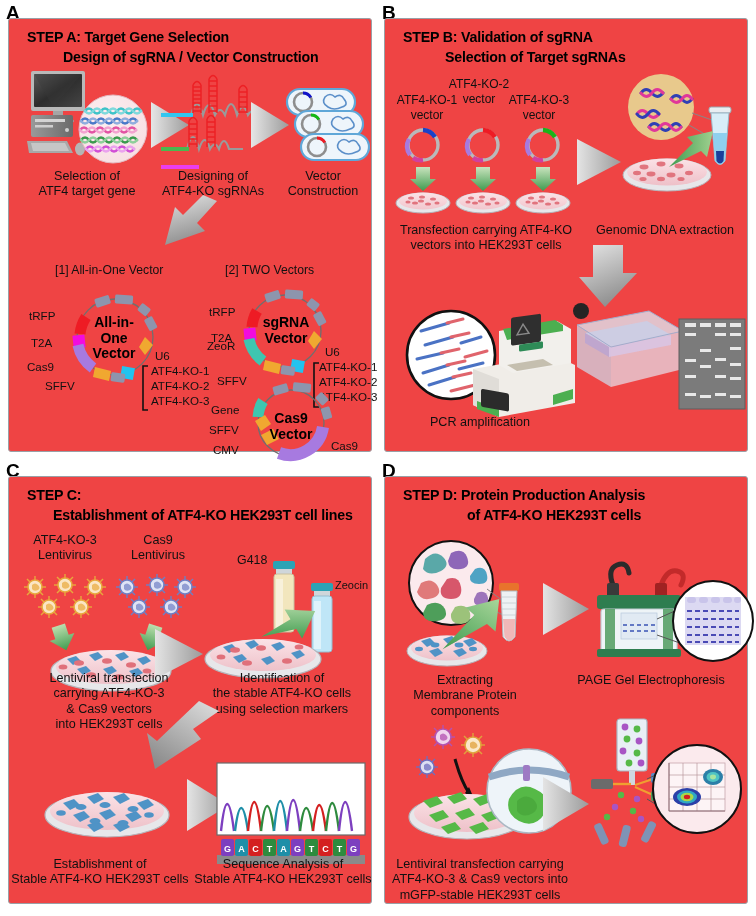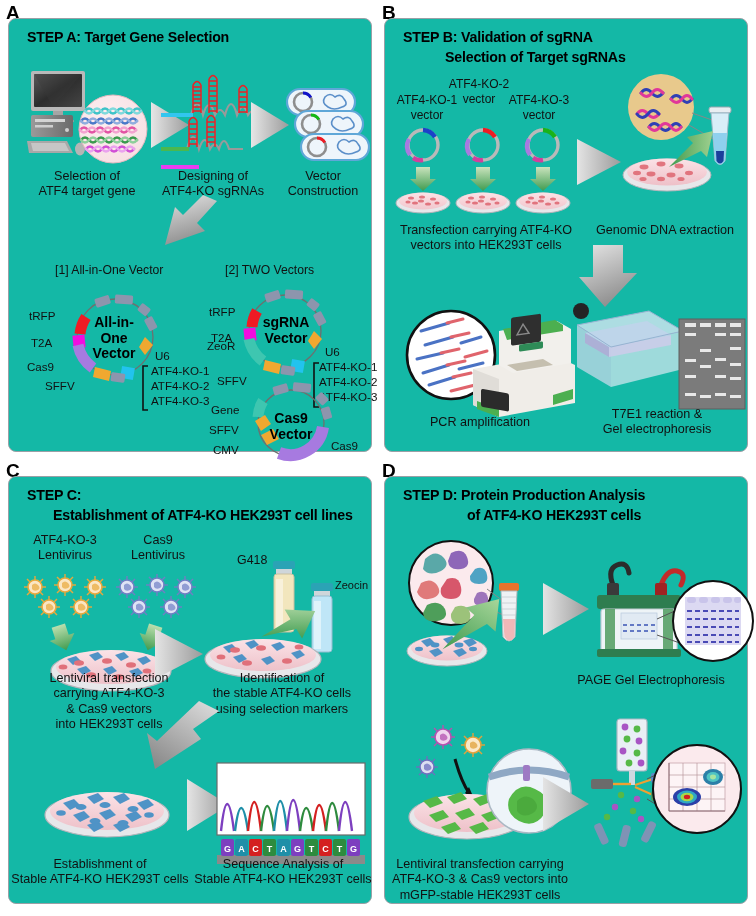--- a/index.html
+++ b/index.html
@@ -1,19 +1,19 @@
 <!DOCTYPE html>
 <html><head>
 <meta charset="utf-8">
 <style>
   html,body{margin:0;padding:0;background:#ffffff;}
   body{width:756px;height:916px;font-family:"Liberation Sans",sans-serif;color:#1a1a1a;overflow:hidden;}
   .figure{position:relative;width:756px;height:916px;}
 
-  .panel{position:absolute;box-sizing:border-box;border:1.6px solid #9aa0a6;border-radius:8px;background:#14b8a6;padding-left:44px;}
+  .panel{position:absolute;box-sizing:border-box;border:1.6px solid #9aa0a6;border-radius:3px;background:#ef4444;padding-left:44px;}
   .panel-letter{position:absolute;font-weight:bold;font-size:19px;color:#000;}
 
   .ttl{position:absolute;font-weight:bold;font-size:14.2px;color:#000;letter-spacing:-0.2px;white-space:nowrap;}
   .cap{position:absolute;font-size:12.6px;color:#111;text-align:center;line-height:1.22;}
   .cap.small{font-size:12px;}
   .lbl{position:absolute;font-size:11.6px;color:#111;white-space:nowrap;}
   .vname{position:absolute;font-weight:bold;font-size:14px;color:#000;text-align:center;line-height:1.12;}
   .vhdr{position:absolute;font-size:12.2px;color:#111;white-space:nowrap;}
 
   svg{display:block;overflow:visible;}
@@ -21,20 +21,21 @@
 </style>
 </head>
 <body>
 
 <div class="figure">
 
   <div class="panel-letter" style="left:6px;top:2px;">A</div>
   <div class="panel" style="left:8px;top:18px;width:364px;height:434px;">
 
     <div class="ttl" style="left:18px;top:10px;">STEP A: Target Gene Selection</div>
+    <div class="ttl" style="left:54px;top:30px;">Design of sgRNA / Vector Construction</div>
 
     <div class="abs" style="left:14px;top:48px;">
       <svg width="130" height="100" viewBox="0 0 130 100">
         <defs>
           <linearGradient id="scr" x1="0" y1="0" x2="1" y2="1">
             <stop offset="0" stop-color="#5a5a5a"></stop>
               <stop offset="0.5" stop-color="#2d2d2d"></stop>
               <stop offset="1" stop-color="#454545"></stop>
           </linearGradient>
           <linearGradient id="twr" x1="0" y1="0" x2="1" y2="0">
@@ -523,22 +524,20 @@
           <rect x="167" y="74" width="11" height="3"></rect>
           <rect x="122" y="90" width="11" height="3"></rect>
             <rect x="137" y="92" width="11" height="3"></rect>
           <rect x="152" y="90" width="11" height="3"></rect>
             <rect x="167" y="92" width="11" height="3"></rect>
         </g>
       </svg>
     </div>
 
     <div class="cap" style="left:20px;top:396px;width:150px;">PCR amplification</div>
-    <div class="cap" style="left:190px;top:388px;width:164px;white-space:pre-line;">T7E1 reaction  &amp;
-Gel electrophoresis</div>
   </div>
 
   <div class="panel-letter" style="left:6px;top:460px;">C</div>
   <div class="panel" style="left:8px;top:476px;width:364px;height:428px;">
 
     <div class="ttl" style="left:18px;top:10px;">STEP C:</div>
     <div class="ttl" style="left:44px;top:30px;">Establishment of ATF4-KO HEK293T cell lines</div>
 
     <div class="cap" style="left:8px;top:56px;width:96px;white-space:pre-line;">ATF4-KO-3
 Lentivirus</div>
@@ -919,20 +918,23 @@
         <g stroke="#4a4ab5" stroke-width="2" stroke-dasharray="5 3">
           <path d="M96 54 L148 54"></path>
             <path d="M96 62 L148 62"></path>
             <path d="M96 70 L148 70"></path>
           <path d="M96 78 L148 78"></path>
             <path d="M96 85 L148 85"></path>
         </g>
       </svg>
     </div>
 
+    <div class="cap" style="left:14px;top:196px;width:132px;white-space:pre-line;">Extracting
+Membrane Protein
+components</div>
     <div class="cap" style="left:178px;top:196px;width:176px;">PAGE Gel Electrophoresis</div>
 
     <div class="abs" style="left:14px;top:238px;">
       <svg width="180" height="150" viewBox="0 0 180 150">
         <defs>
           <linearGradient id="dishgr" x1="0" y1="0" x2="0" y2="1">
             <stop offset="0" stop-color="#fbe3e7"></stop>
               <stop offset="1" stop-color="#eec1c9"></stop>
           </linearGradient>
           <g id="virP">

